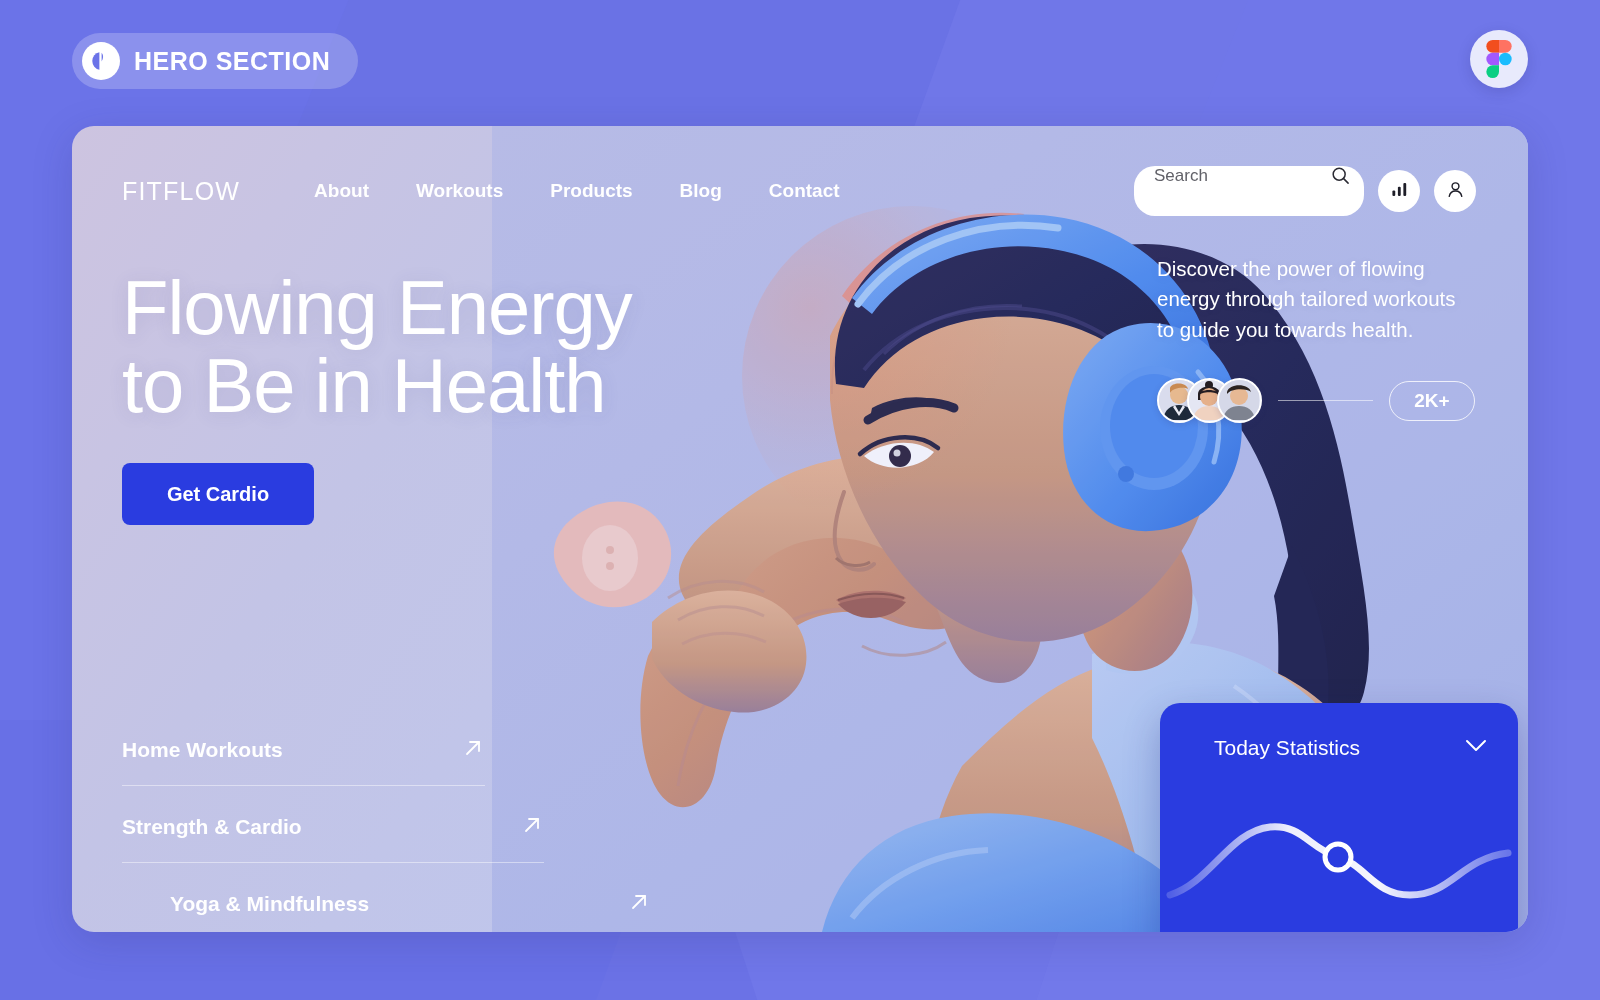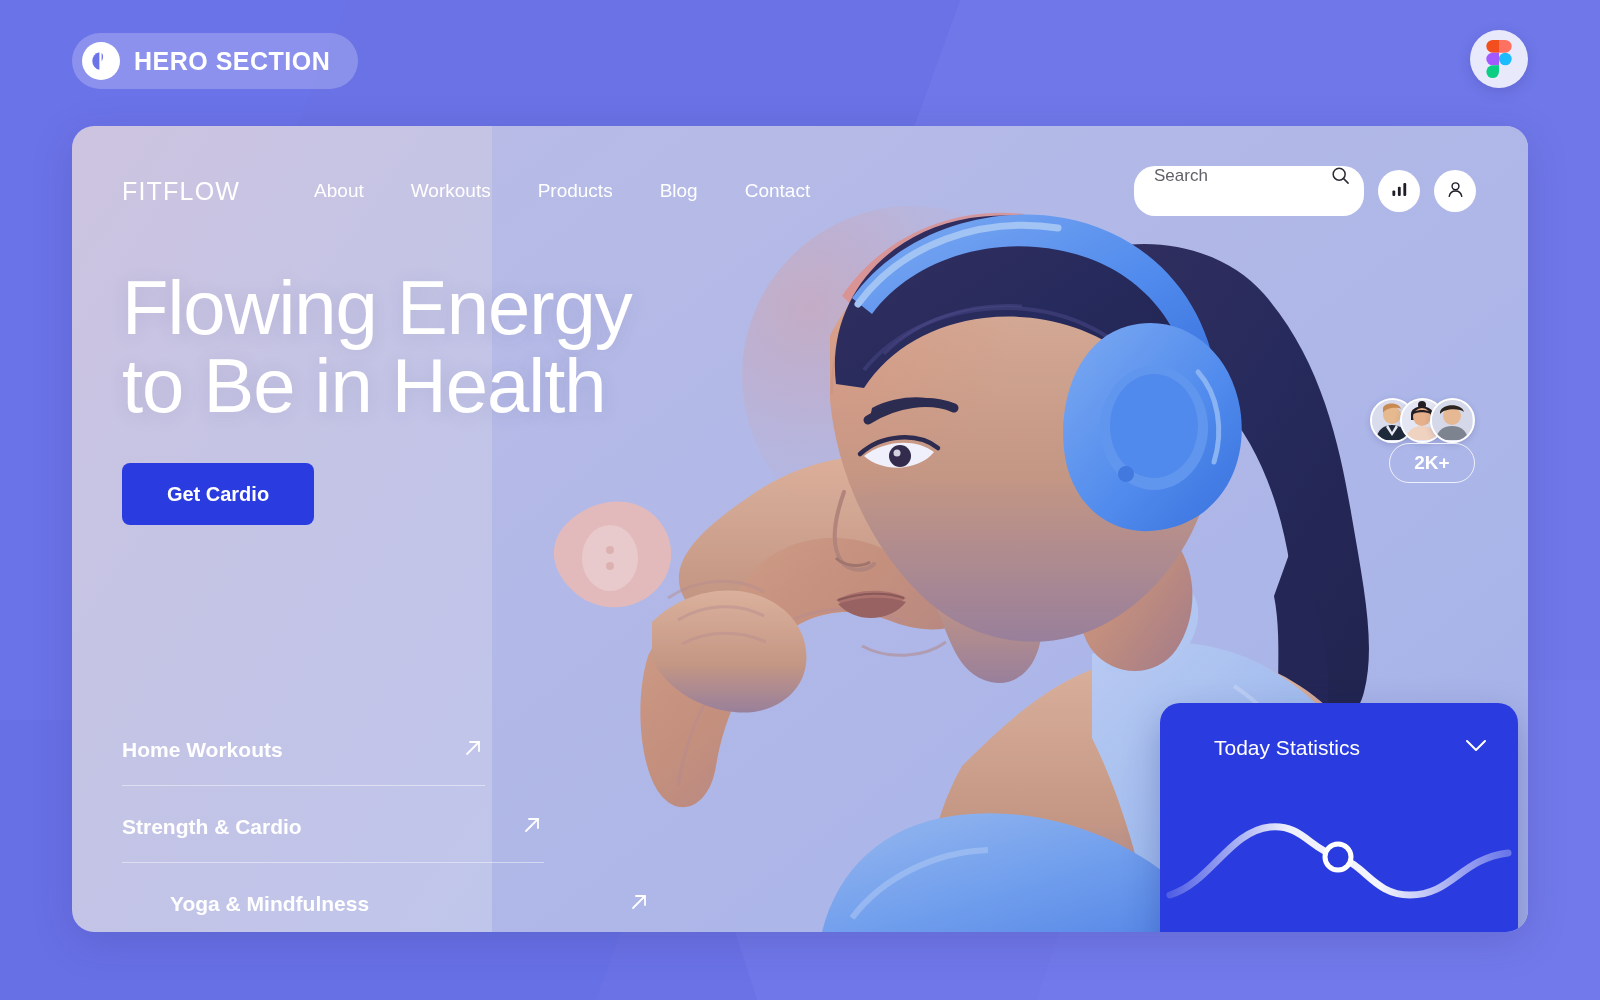--- a/index.html
+++ b/index.html
@@ -96,21 +96,21 @@
   .nav {
     position: absolute; left: 50px; top: 42px; right: 52px; height: 46px;
     display: flex; align-items: center;
   }
   .brand {
     color: #ffffff; font-size: 25px; font-weight: 400;
     letter-spacing: 1.2px; margin-right: 74px; white-space: nowrap;
   }
   .nav-links { display: flex; align-items: center; gap: 47px; }
   .nav-link {
-    color: #ffffff; font-size: 19px; font-weight: 400;
+    color: #ffffff; font-size: 19px; font-weight: 700;
     white-space: nowrap; cursor: pointer;
   }
   .nav-right {
     margin-left: auto; display: flex; align-items: center; gap: 14px;
   }
   .search-box {
     width: 230px; height: 50px; border-radius: 21px;
     background: #ffffff;
     display: flex; align-items: flex-start;
     padding: 0 14px 0 20px;
@@ -180,22 +180,22 @@
   .arrow-ico { flex: 0 0 auto; margin-left: 20px; }
 
   
   .desc {
     position: absolute; right: 53px; top: 128px; width: 318px;
     color: #ffffff; font-size: 20.5px; line-height: 1.48;
     font-weight: 400;
     text-shadow: 0 1px 10px rgba(70,70,130,.10);
   }
   .social-row {
-    position: absolute; right: 53px; top: 272px; width: 318px;
-    display: flex; align-items: flex-end; flex-direction: column;
+    position: absolute; right: 53px; top: 252px; width: 318px;
+    display: flex; align-items: center;
   }
   .avatars { display: flex; align-items: center; }
   .avatar {
     width: 45px; height: 45px; border-radius: 50%;
     border: 2.5px solid #ffffff;
     background: #dfe3f3;
     overflow: hidden; flex: 0 0 auto;
     box-shadow: 0 2px 6px rgba(50,50,110,.18);
   }
   .avatar + .avatar { margin-left: -15px; }
@@ -467,20 +467,21 @@
       <span class="link-label">Yoga &amp; Mindfulness</span>
       <span class="arrow-ico">
         <svg width="24" height="24" viewBox="0 0 24 24" fill="none">
           <path d="M6 18 L18 6" stroke="#ffffff" stroke-width="1.8" stroke-linecap="round"></path>
           <path d="M9 6 H18 V15" stroke="#ffffff" stroke-width="1.8" stroke-linecap="round" stroke-linejoin="round"></path>
         </svg>
       </span>
     </div>
   </div>
 
+  <p class="desc">Discover the power of flowing energy through tailored workouts to guide you towards health.</p>
 
   <div class="social-row">
     <div class="avatars">
       <div class="avatar">
         <svg width="40" height="40" viewBox="0 0 40 40">
           <rect width="40" height="40" fill="#d9dced"></rect>
           <circle cx="20" cy="15" r="9" fill="#e6b98f"></circle>
           <path d="M11 8 C13 2 27 2 29 9 C26 7 14 7 11 13 Z" fill="#c98a52"></path>
           <path d="M4 40 C5 30 12 25 20 25 C28 25 35 30 36 40 Z" fill="#1e2a3a"></path>
           <path d="M16 25 L20 32 L24 25 L26 27 L20 36 L14 27 Z" fill="#e8e9f2"></path>

